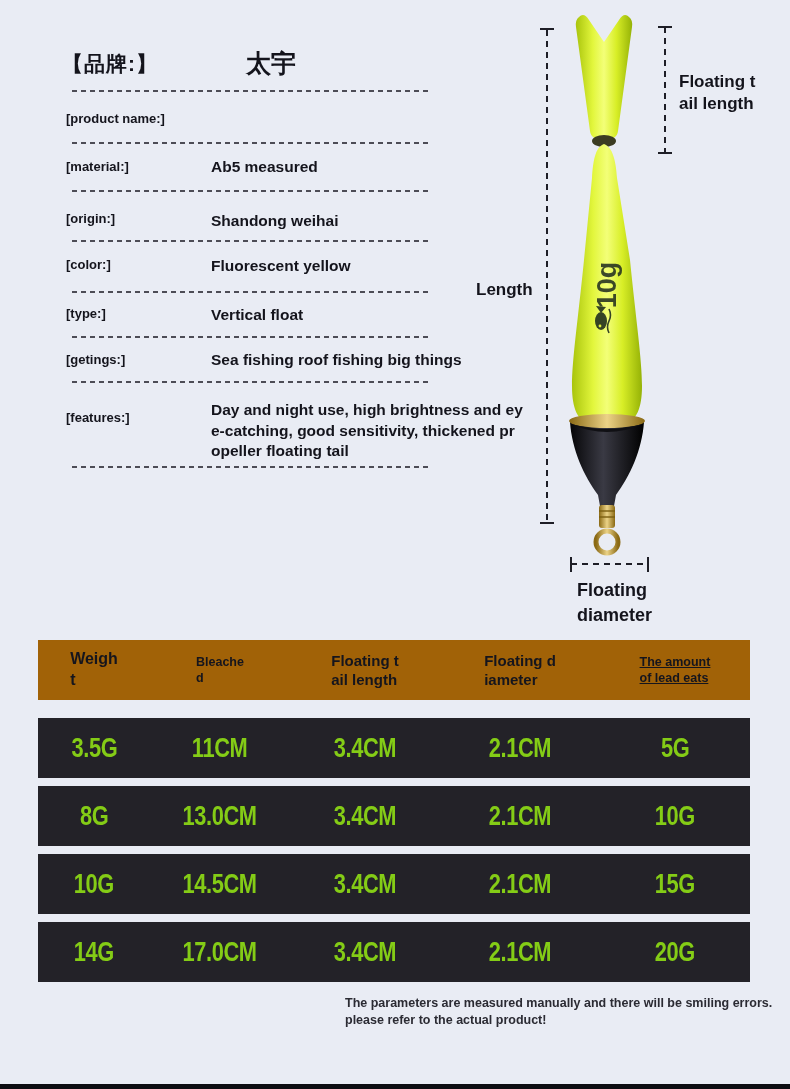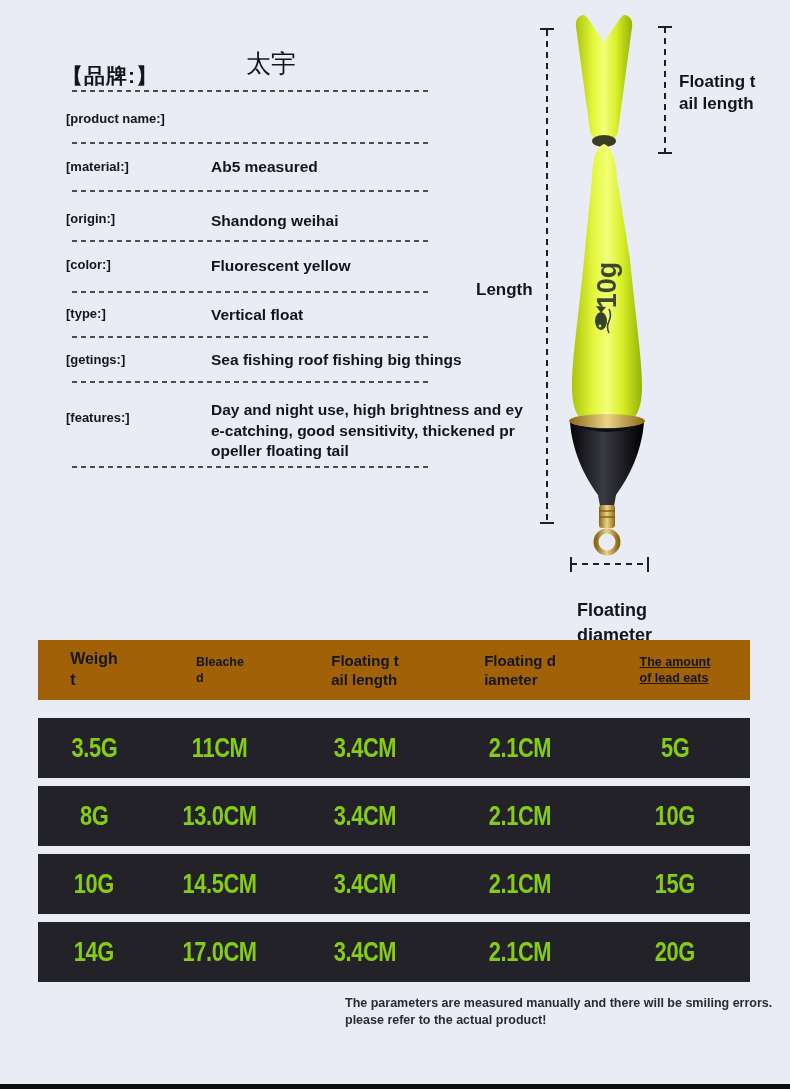--- a/index.html
+++ b/index.html
@@ -7,36 +7,36 @@
     width:790px;height:1089px;
     background:#e9ecf4;
     font-family:"Liberation Sans",sans-serif;
     color:#14141c;
     position:relative;
     overflow:hidden;
   }
   .stage{position:absolute;inset:0;}
 
   
-  .brand-label{position:absolute;left:62px;top:62px;font-size:21px;font-weight:700;letter-spacing:1px;}
-  .brand-value{position:absolute;left:246px;top:47px;font-size:25px;font-weight:400;}
+  .brand-label{position:absolute;left:62px;top:50px;font-size:21px;font-weight:700;letter-spacing:1px;}
+  .brand-value{position:absolute;left:246px;top:47px;font-size:25px;font-weight:700;}
   .sep{
     position:absolute;left:72px;width:356px;height:2px;
     background:repeating-linear-gradient(90deg,#4c4c55 0 5px,transparent 5px 9px);
   }
   .spec-label{position:absolute;left:66px;font-size:13px;font-weight:700;white-space:nowrap;}
   .spec-value{position:absolute;left:211px;font-size:15.5px;font-weight:700;white-space:nowrap;}
   .spec-value.multiline{white-space:pre-line;line-height:20.5px;width:330px;}
 
   
   .float-svg{position:absolute;left:440px;top:0;width:350px;height:640px;}
   .fig-label{position:absolute;font-weight:700;color:#14141c;}
   .label-length{left:476px;top:280px;font-size:17px;}
   .label-tail{left:679px;top:71px;font-size:17px;line-height:22px;white-space:pre-line;}
-  .label-diameter{left:577px;top:578px;font-size:18px;line-height:25px;white-space:pre-line;margin-top:20px;}
+  .label-diameter{left:577px;top:578px;font-size:18px;line-height:25px;white-space:pre-line;}
 
   
   .grid-row{
     position:absolute;left:38px;width:712px;height:60px;
     display:grid;grid-template-columns:112px 140px 150px 160px 150px;
     align-items:center;
   }
   .table-header{top:640px;background:#a16207;}
   .hcell{display:flex;align-items:center;justify-content:center;height:100%;}
   .hcell span{white-space:pre-line;font-weight:700;text-align:left;line-height:1.3;color:#15151d;}

